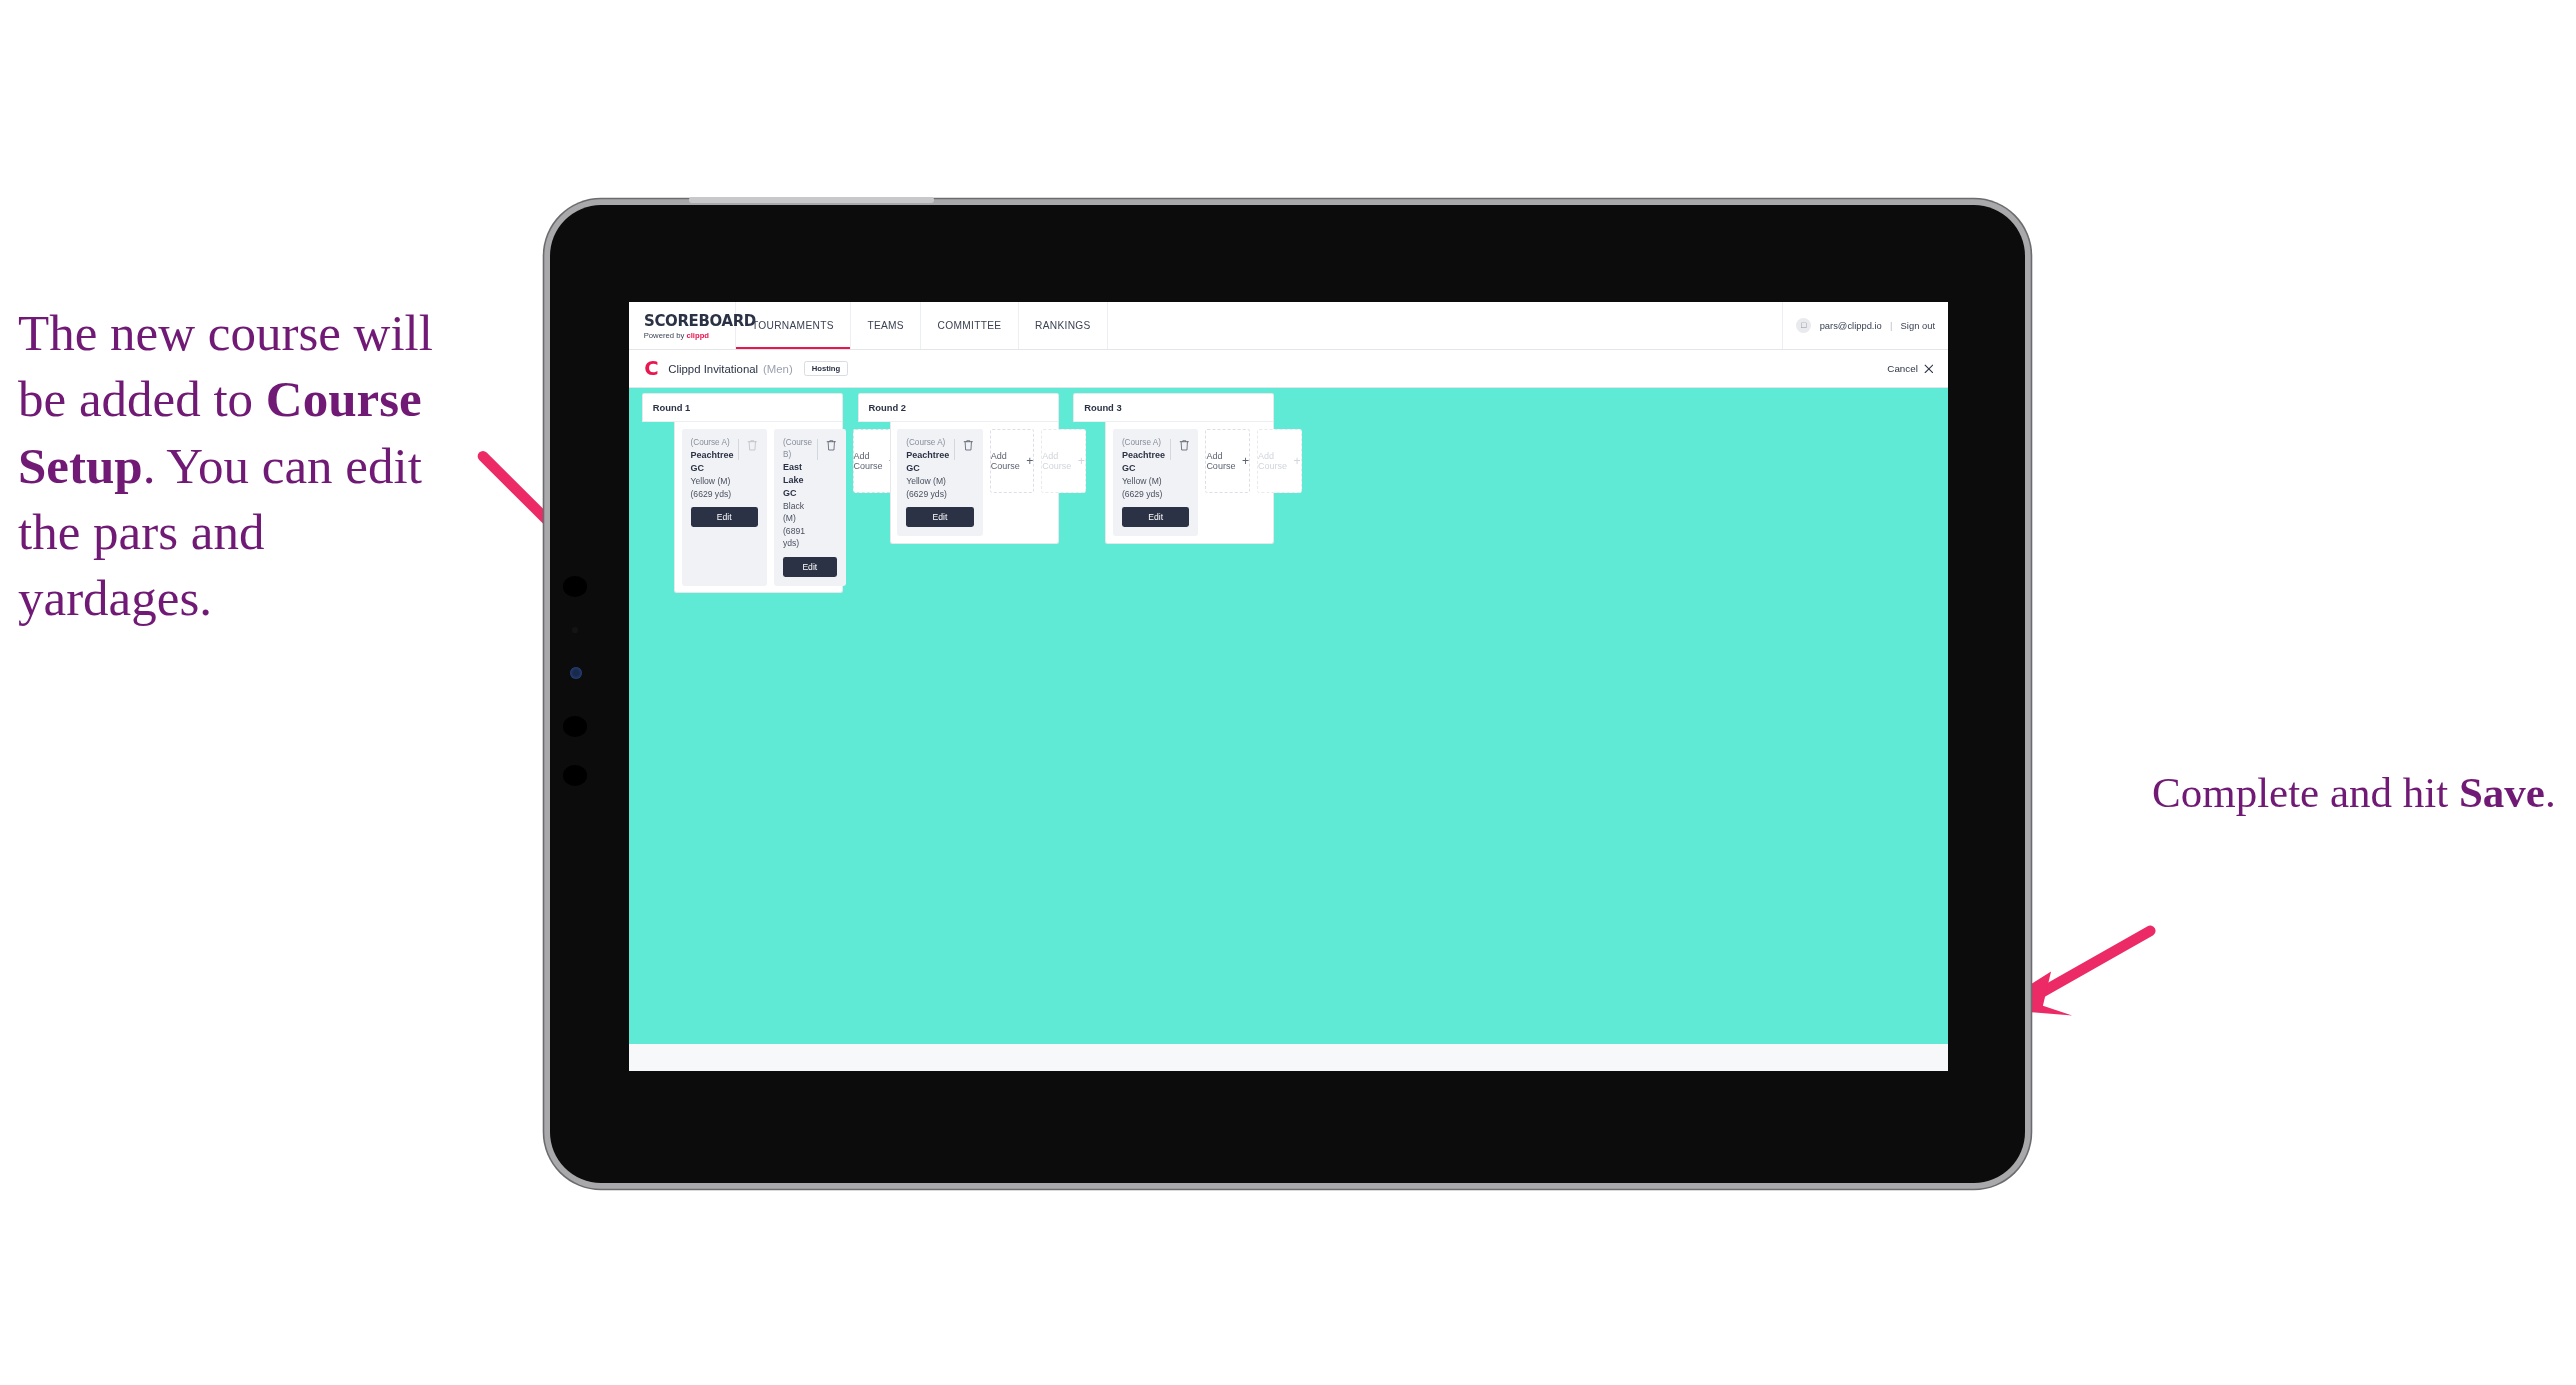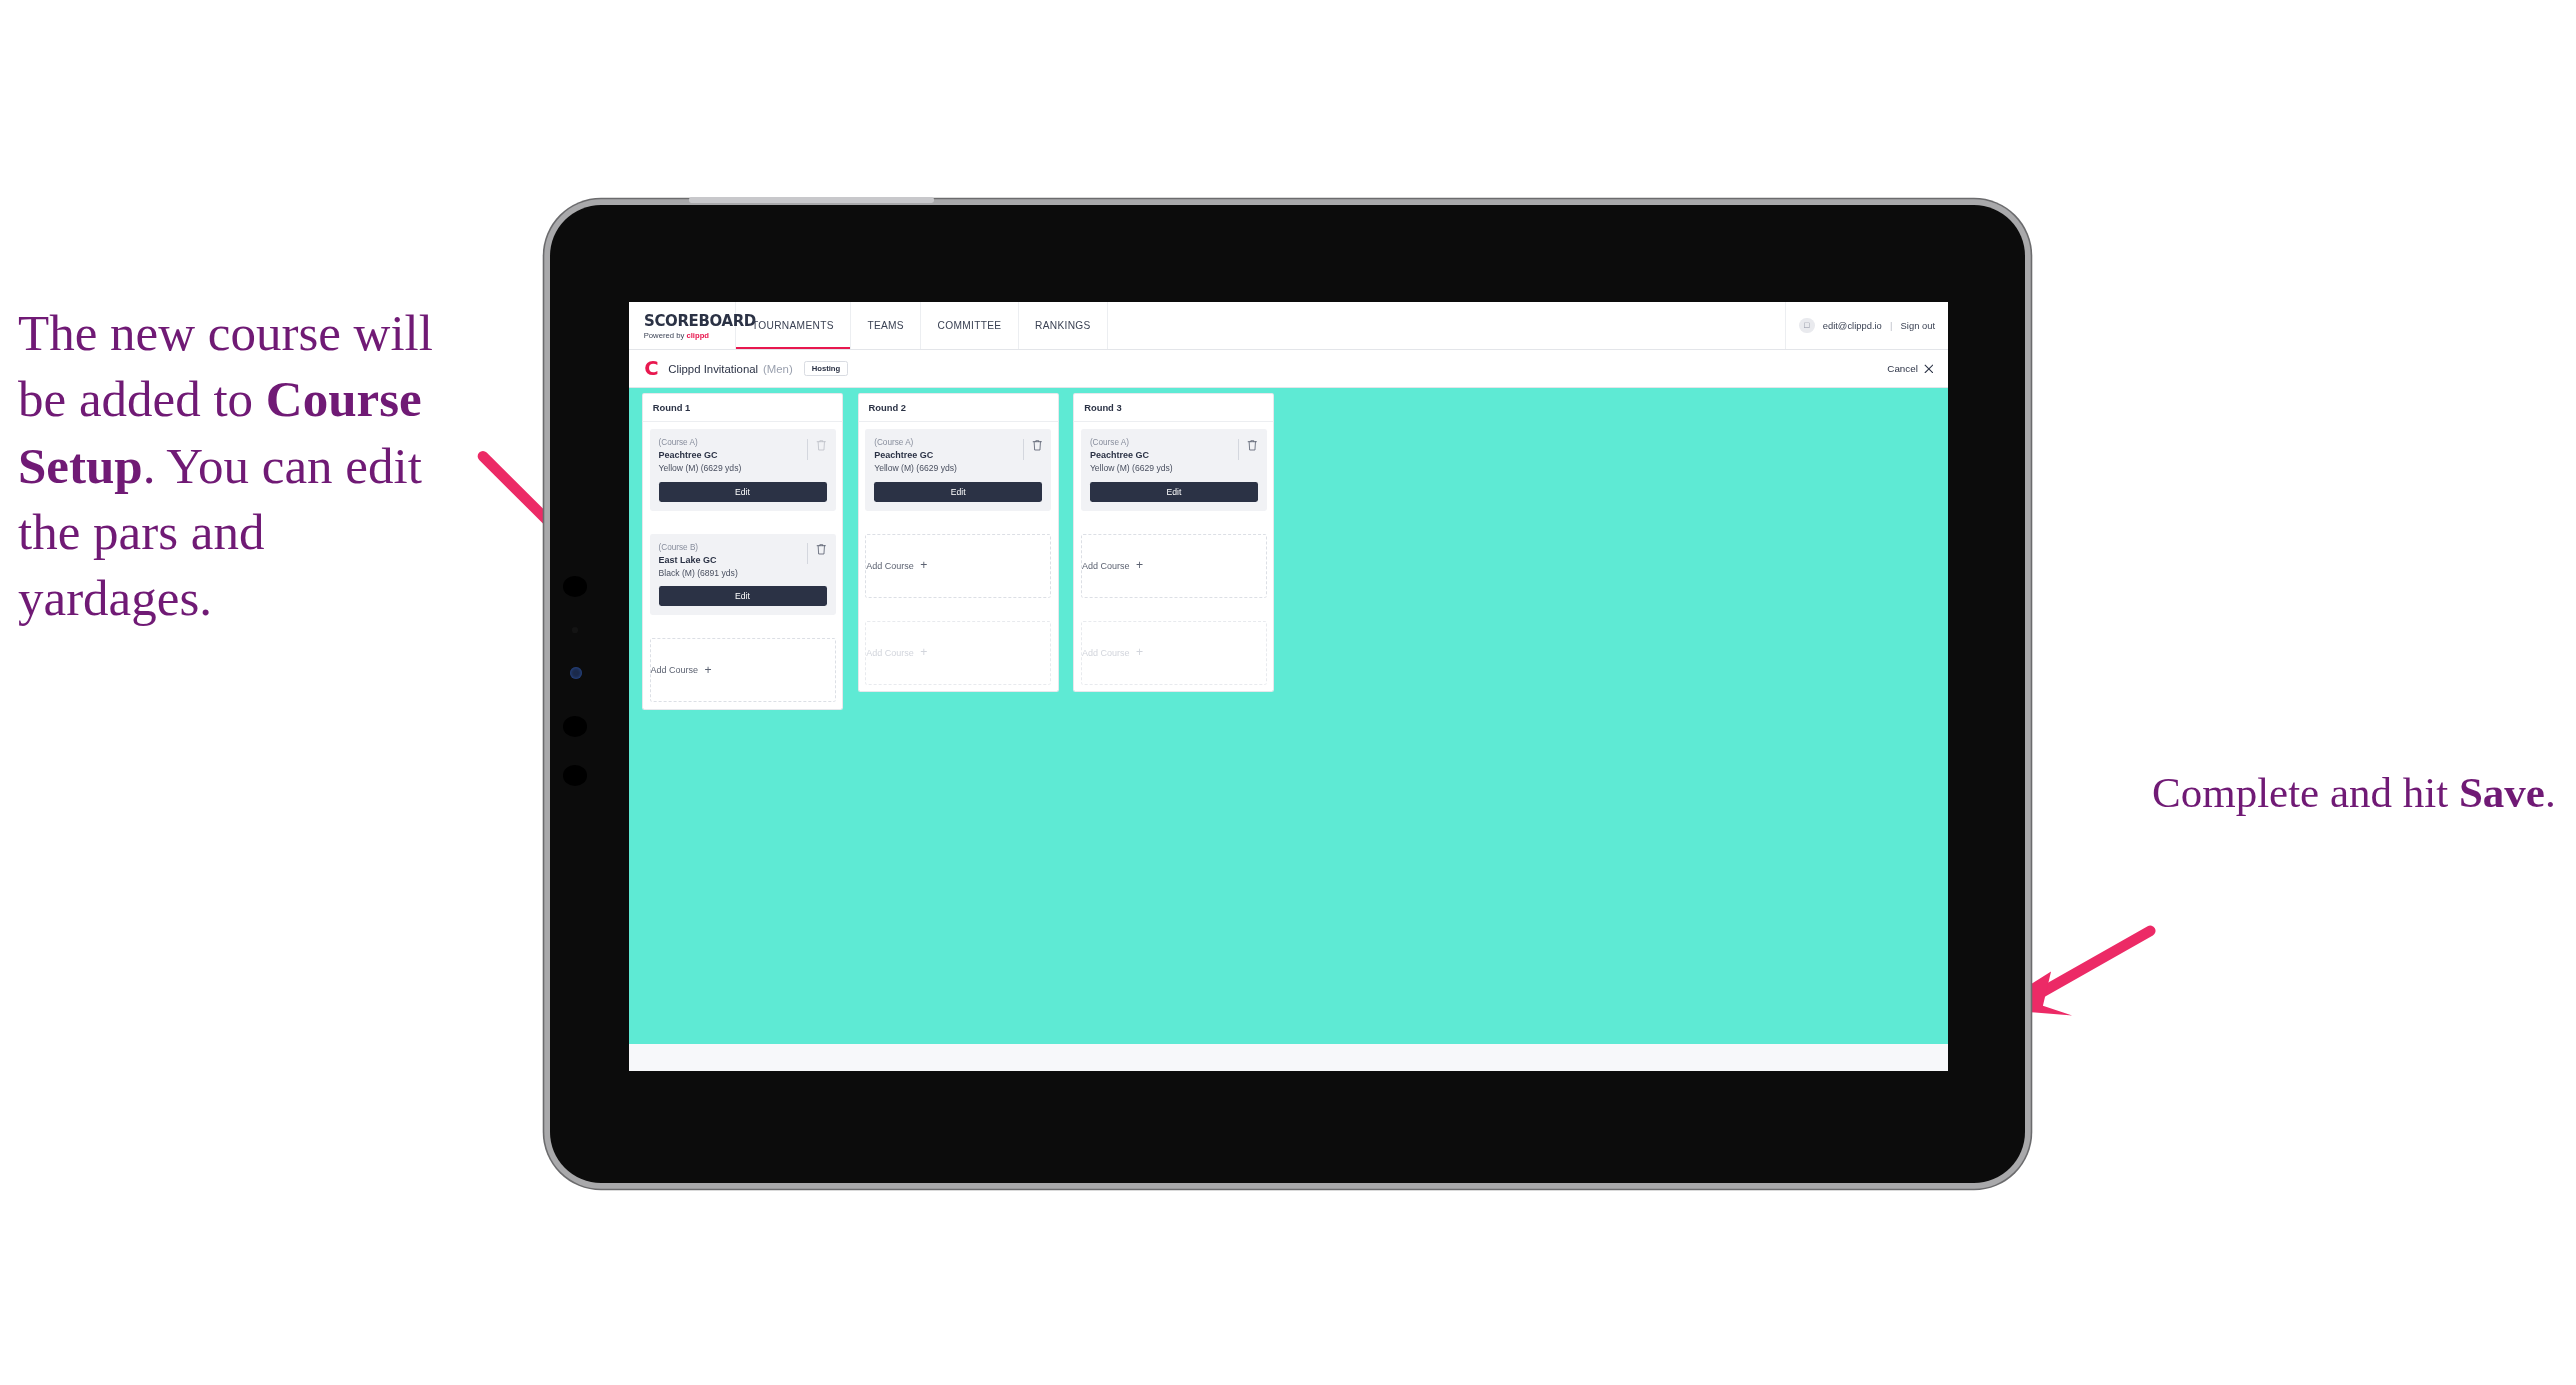--- a/index.html
+++ b/index.html
@@ -108,21 +108,21 @@
     box-sizing:border-box;align-items:flex-start;
   }
   .round-col{width:201px;display:flex;flex-direction:column;}
   .round-head{
     background:#fff;border:0.8px solid #e6e8ec;border-bottom:0.8px solid #eceef1;
     padding:8.2px 9.8px;font-size:9.4px;font-weight:bold;color:#2b3245;
     border-radius:2.4px 2.4px 0 0;
   }
   .round-body{
     background:#fff;border:0.8px solid #e6e8ec;border-top:none;
-    padding:6.5px;border-radius:0 0 2.4px 2.4px;display:flex;flex-direction:column;gap:23px;
+    padding:6.5px;border-radius:0 0 2.4px 2.4px;display:flex;flex-direction:row;gap:7px;margin-left:32px;
   }
   .course-card{background:#f1f2f5;border-radius:2.4px;padding:8.2px 9px 9px 9px;}
   .cc-top{display:flex;align-items:flex-start;}
   .cc-info{flex:1;}
   .cc-label{font-size:8.2px;color:#878d9c;line-height:1.45;}
   .cc-name{font-size:9px;font-weight:bold;color:#2b3245;line-height:1.45;}
   .cc-tee{font-size:8.6px;color:#4a5060;line-height:1.45;}
   .cc-divider{width:0.8px;height:21px;background:#d4d7de;margin:1.6px 8.2px 0 4.9px;}
   .trash{width:10.6px;height:12.2px;margin-top:1.6px;cursor:pointer;}
   .trash.dim{opacity:.34;}
@@ -184,21 +184,21 @@
         </div>
       <div class="navtab">
           <span>COMMITTEE</span>
         </div>
       <div class="navtab">
           <span>RANKINGS</span>
         </div>
       <div id="topnav-spacer"></div>
       <div id="topnav-right">
         <div id="user-avatar">☐</div>
-        <span>edit@clippd.io</span>
+        <span>pars@clippd.io</span>
         <span class="sep">|</span>
         <span id="signout">Sign out</span>
       </div>
     </div>
 
     <div id="tbar">
       <div id="tbar-logo">
           <span>C</span>
         </div>
       <span id="tname">Clippd Invitational</span>

